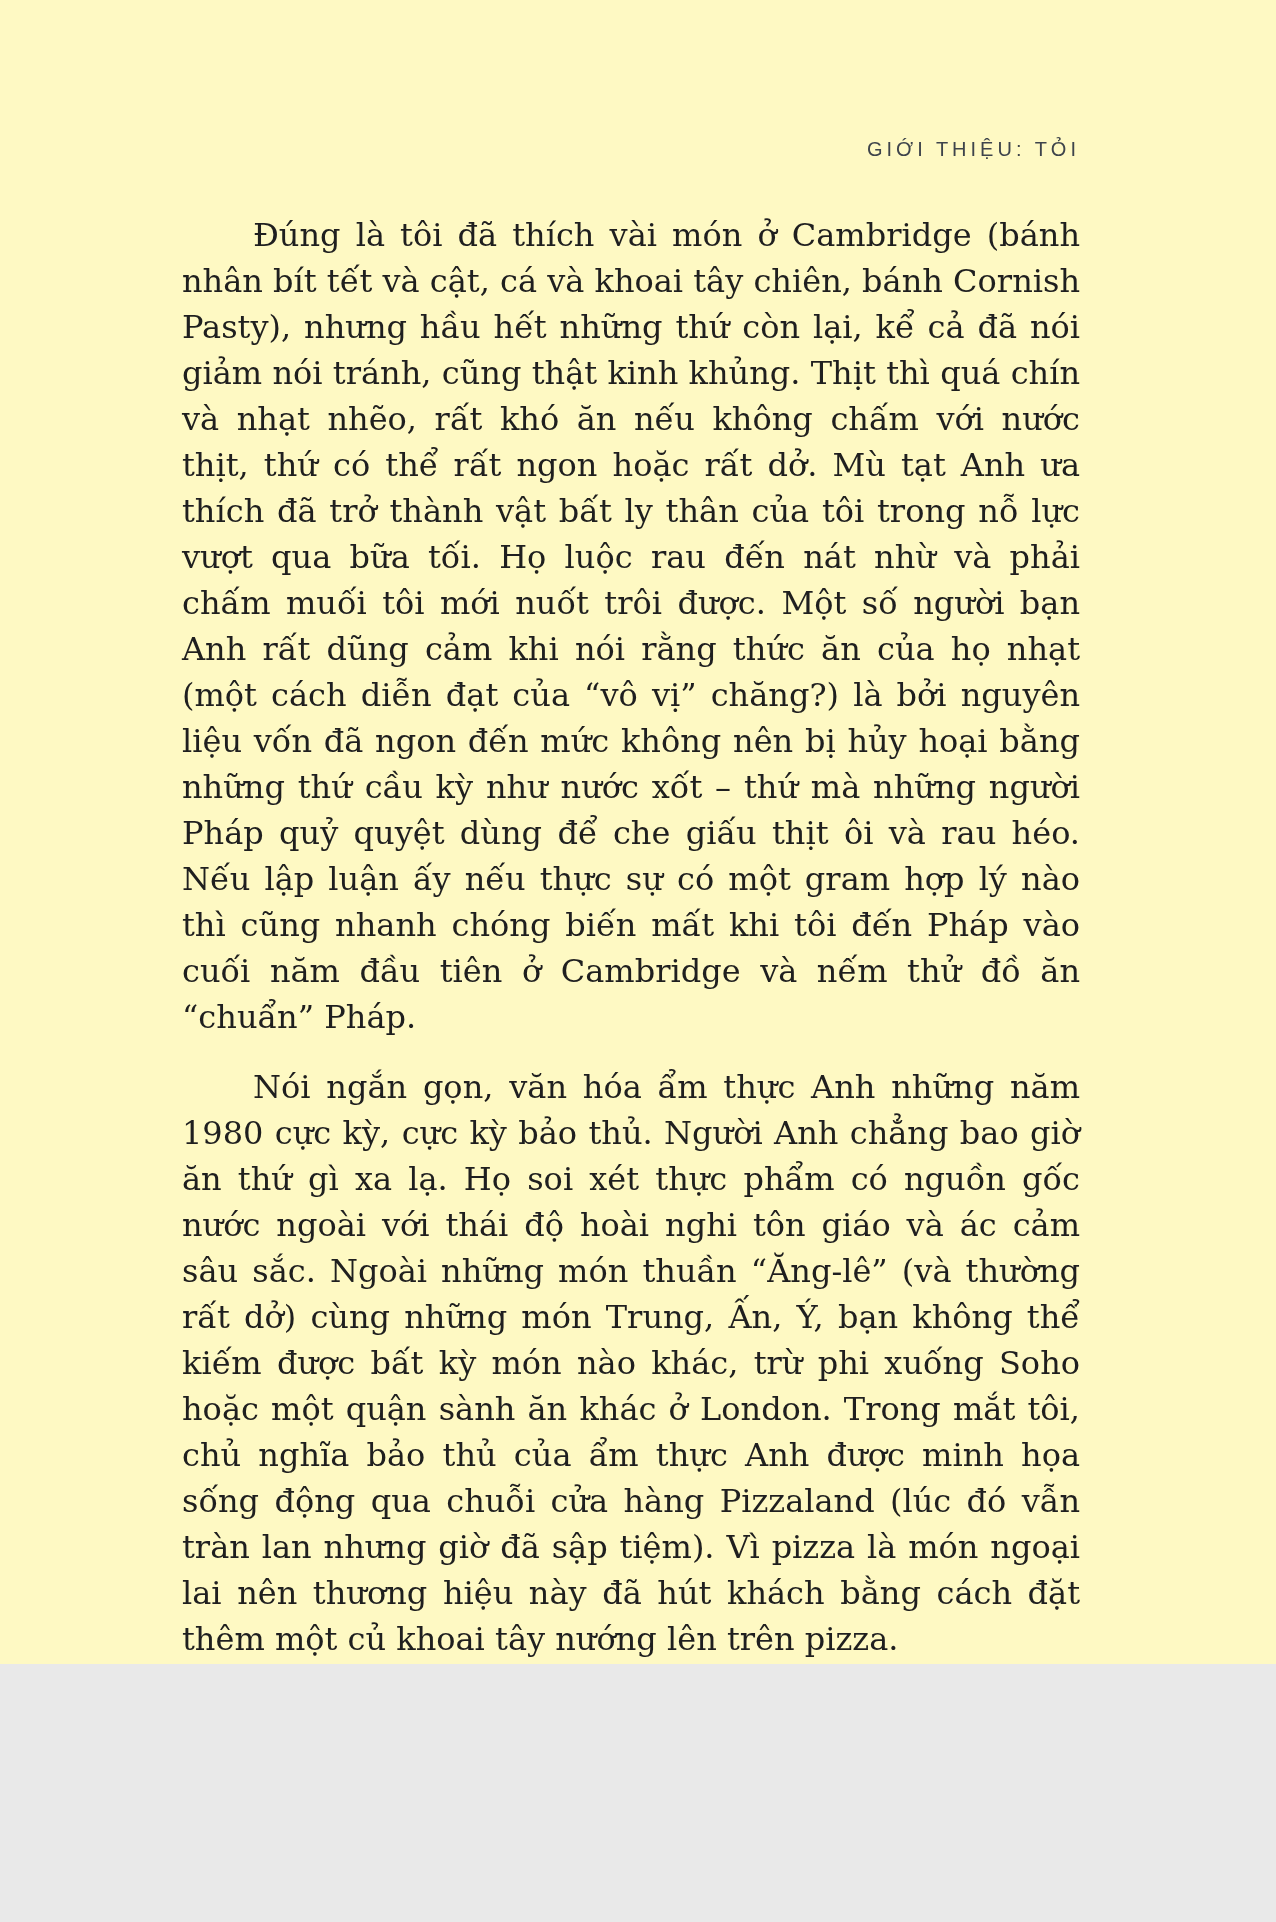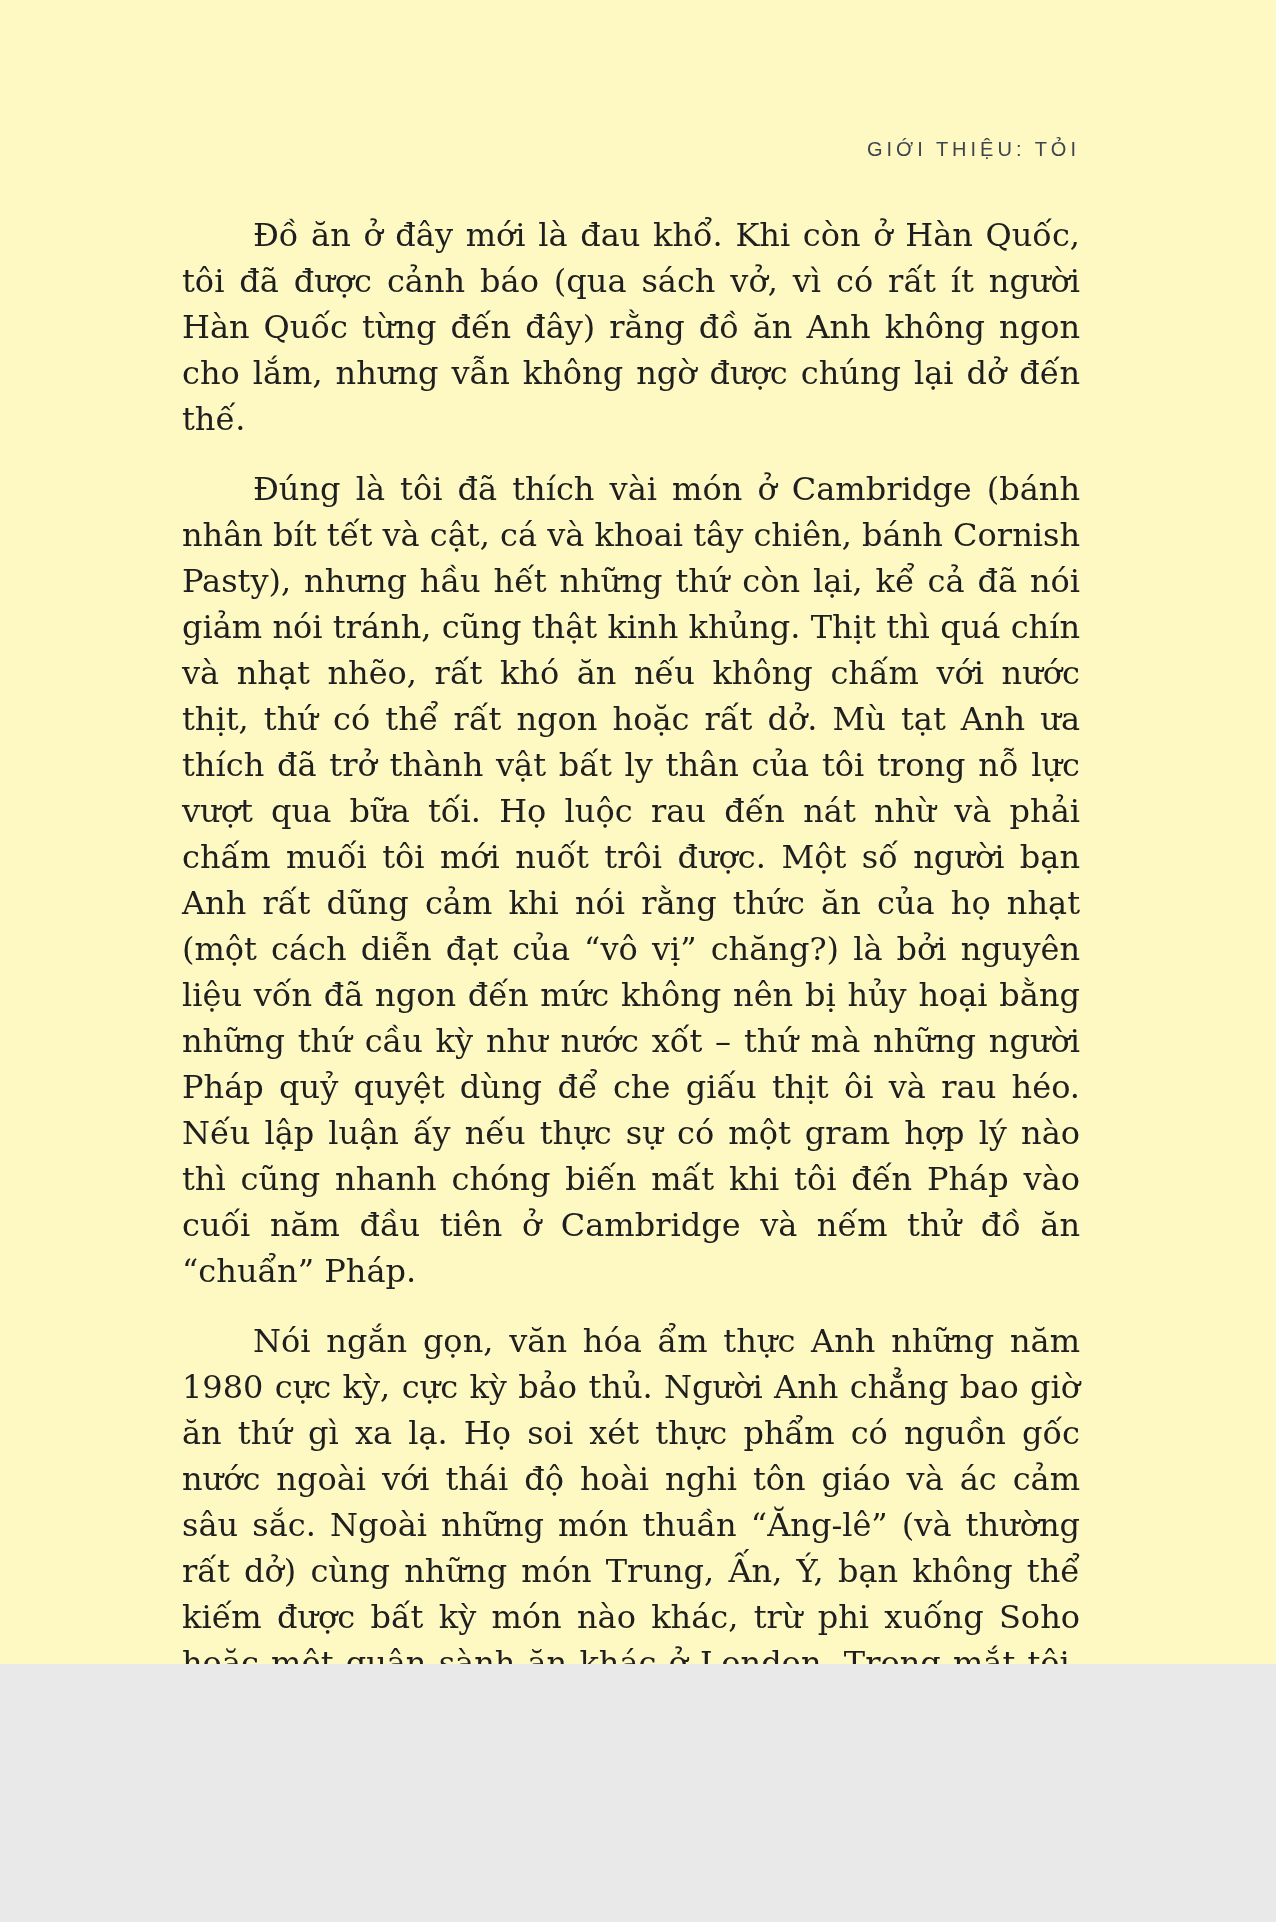--- a/index.html
+++ b/index.html
@@ -58,21 +58,20 @@
   }
 </style>
 </head>
 <body>
 
 <div class="page">
 
   <div class="running-header">GIỚI THIỆU: TỎI</div>
 
   <div class="body-text">
-    <p>Đồ ăn ở đây mới là đau khổ. Khi còn ở Hàn Quốc, tôi đã được cảnh báo (qua sách vở, vì có rất ít người Hàn Quốc từng đến đây) rằng đồ ăn Anh không ngon cho lắm, nhưng vẫn không ngờ được chúng lại dở đến thế.</p>
     <p>Đúng là tôi đã thích vài món ở Cambridge (bánh nhân bít tết và cật, cá và khoai tây chiên, bánh Cornish Pasty), nhưng hầu hết những thứ còn lại, kể cả đã nói giảm nói tránh, cũng thật kinh khủng. Thịt thì quá chín và nhạt nhẽo, rất khó ăn nếu không chấm với nước thịt, thứ có thể rất ngon hoặc rất dở. Mù tạt Anh ưa thích đã trở thành vật bất ly thân của tôi trong nỗ lực vượt qua bữa tối. Họ luộc rau đến nát nhừ và phải chấm muối tôi mới nuốt trôi được. Một số người bạn Anh rất dũng cảm khi nói rằng thức ăn của họ nhạt (một cách diễn đạt của “vô vị” chăng?) là bởi nguyên liệu vốn đã ngon đến mức không nên bị hủy hoại bằng những thứ cầu kỳ như nước xốt – thứ mà những người Pháp quỷ quyệt dùng để che giấu thịt ôi và rau héo. Nếu lập luận ấy nếu thực sự có một gram hợp lý nào thì cũng nhanh chóng biến mất khi tôi đến Pháp vào cuối năm đầu tiên ở Cambridge và nếm thử đồ ăn “chuẩn” Pháp.</p>
     <p>Nói ngắn gọn, văn hóa ẩm thực Anh những năm 1980 cực kỳ, cực kỳ bảo thủ. Người Anh chẳng bao giờ ăn thứ gì xa lạ. Họ soi xét thực phẩm có nguồn gốc nước ngoài với thái độ hoài nghi tôn giáo và ác cảm sâu sắc. Ngoài những món thuần “Ăng-lê” (và thường rất dở) cùng những món Trung, Ấn, Ý, bạn không thể kiếm được bất kỳ món nào khác, trừ phi xuống Soho hoặc một quận sành ăn khác ở London. Trong mắt tôi, chủ nghĩa bảo thủ của ẩm thực Anh được minh họa sống động qua chuỗi cửa hàng Pizzaland (lúc đó vẫn tràn lan nhưng giờ đã sập tiệm). Vì pizza là món ngoại lai nên thương hiệu này đã hút khách bằng cách đặt thêm một củ khoai tây nướng lên trên pizza.</p>
 
   </div>
 
   <div class="page-number">– 13</div>
 
 </div>
 
 </body></html>

